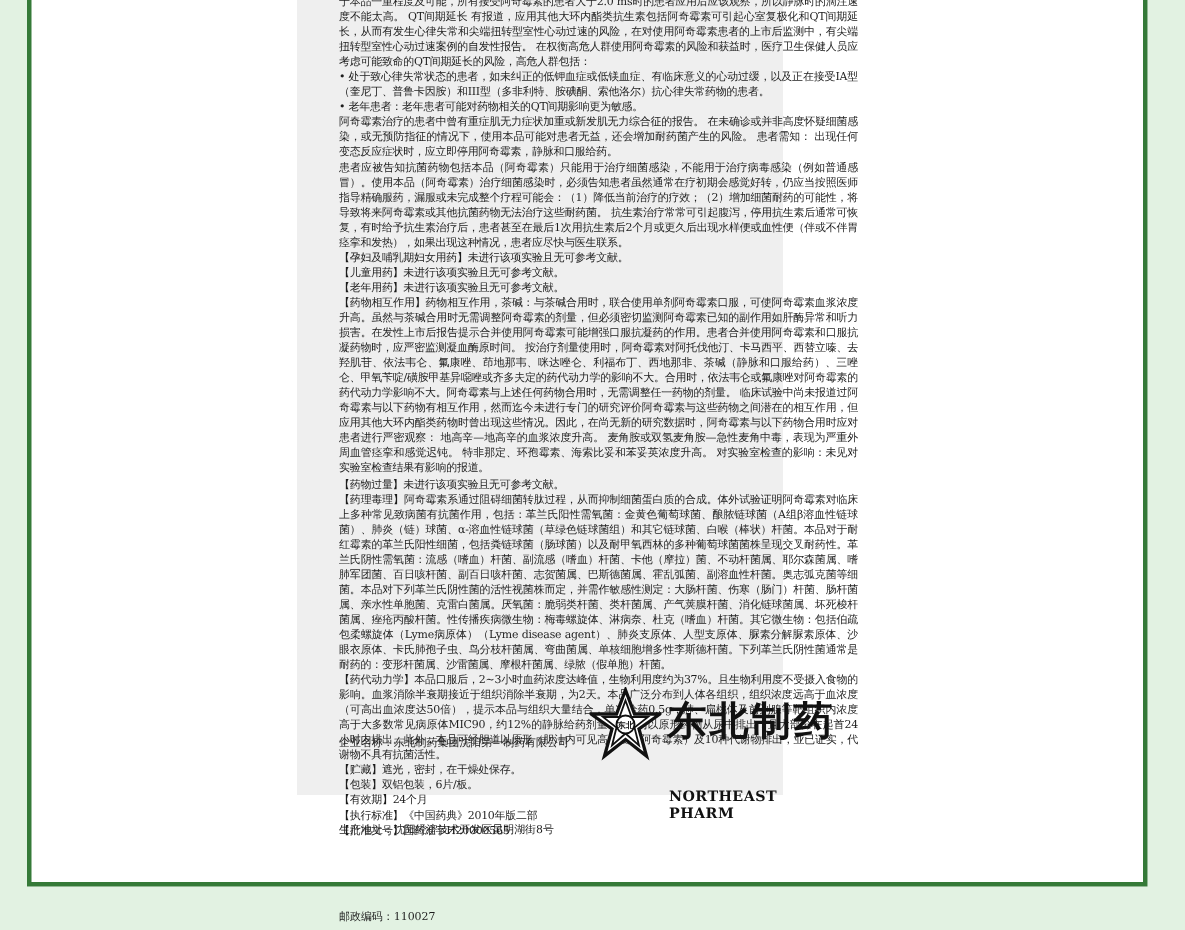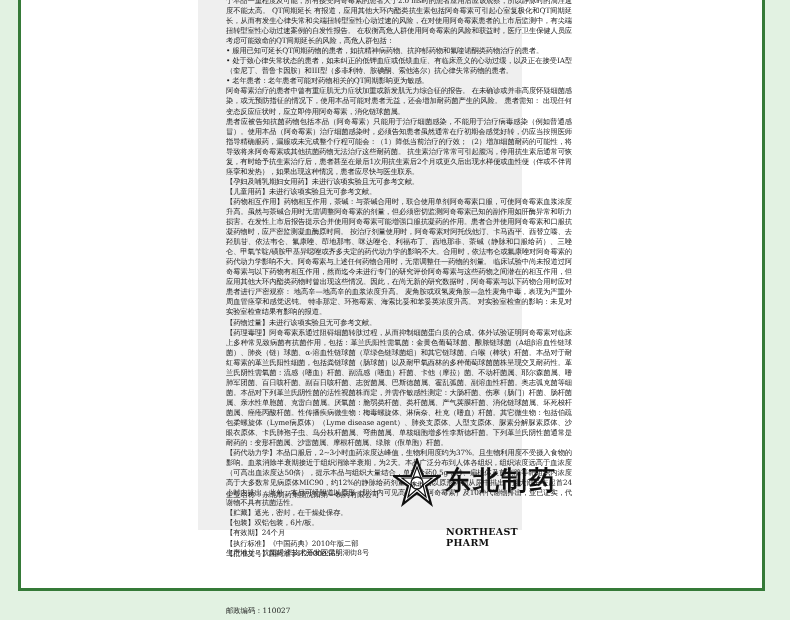--- a/index.html
+++ b/index.html
@@ -21,27 +21,27 @@
   .logo svg{position:absolute;left:0;top:0;}
 </style>
 </head>
 <body>
 
 <div class="card"></div>
 
 <div class="sheet">
   <div class="text" id="insert-text">
       <p><span>于本品一重程度及可能，所有接受阿奇霉素的患者大于2.0 ms时的患者应用后应该观察，所以静脉时的滴注速度不能太高。 QT间期延长 有报道，应用其他大环内酯类抗生素包括阿奇霉素可引起心室复极化和QT间期延长，从而有发生心律失常和尖端扭转型室性心动过速的风险，在对使用阿奇霉素患者的上市后监测中，有尖端扭转型室性心动过速案例的自发性报告。 在权衡高危人群使用阿奇霉素的风险和获益时，医疗卫生保健人员应考虑可能致命的QT间期延长的风险，高危人群包括：</span></p>
-      <p><span>• 服用已知可延长QT间期药物的患者，如抗精神病药物、抗抑郁药物和氟喹诺酮类药物治疗的患者。</span></p>
       <p><span>• 处于致心律失常状态的患者，如未纠正的低钾血症或低镁血症、有临床意义的心动过缓，以及正在接受IA型（奎尼丁、普鲁卡因胺）和III型（多非利特、胺碘酮、索他洛尔）抗心律失常药物的患者。</span></p>
       <p><span>• 老年患者：老年患者可能对药物相关的QT间期影响更为敏感。</span></p>
-      <p><span>阿奇霉素治疗的患者中曾有重症肌无力症状加重或新发肌无力综合征的报告。 在未确诊或并非高度怀疑细菌感染，或无预防指征的情况下，使用本品可能对患者无益，还会增加耐药菌产生的风险。 患者需知： 出现任何变态反应症状时，应立即停用阿奇霉素，消化链球菌属。</span></p>
+      <p><span>阿奇霉素治疗的患者中曾有重症肌无力症状加重或新发肌无力综合征的报告。 在未确诊或并非高度怀疑细菌感染，或无预防指征的情况下，使用本品可能对患者无益，还会增加耐药菌产生的风险。 患者需知： 出现任何变态反应症状时，应立即停用阿奇霉素，静脉和口服给药。</span></p>
       <p><span>患者应被告知抗菌药物包括本品（阿奇霉素）只能用于治疗细菌感染，不能用于治疗病毒感染（例如普通感冒）。使用本品（阿奇霉素）治疗细菌感染时，必须告知患者虽然通常在疗初期会感觉好转，仍应当按照医师指导精确服药，漏服或未完成整个疗程可能会：（1）降低当前治疗的疗效；（2）增加细菌耐药的可能性，将导致将来阿奇霉素或其他抗菌药物无法治疗这些耐药菌。 抗生素治疗常常可引起腹泻，停用抗生素后通常可恢复，有时给予抗生素治疗后，患者甚至在最后1次用抗生素后2个月或更久后出现水样便或血性便（伴或不伴胃痉挛和发热），如果出现这种情况，患者应尽快与医生联系。</span></p>
       <p><span class="h">【孕妇及哺乳期妇女用药】</span><span>未进行该项实验且无可参考文献。</span></p>
       <p><span class="h">【儿童用药】</span><span>未进行该项实验且无可参考文献。</span></p>
+      <p><span class="h">【老年用药】</span><span>未进行该项实验且无可参考文献。</span></p>
       <p><span class="h">【药物相互作用】</span><span>药物相互作用，茶碱：与茶碱合用时，联合使用单剂阿奇霉素口服，可使阿奇霉素血浆浓度升高。虽然与茶碱合用时无需调整阿奇霉素的剂量，但必须密切监测阿奇霉素已知的副作用如肝酶异常和听力损害。在发性上市后报告提示合并使用阿奇霉素可能增强口服抗凝药的作用。患者合并使用阿奇霉素和口服抗凝药物时，应严密监测凝血酶原时间。 按治疗剂量使用时，阿奇霉素对阿托伐他汀、卡马西平、西替立嗪、去羟肌苷、依法韦仑、氟康唑、茚地那韦、咪达唑仑、利福布丁、西地那非、茶碱（静脉和口服给药）、三唑仑、甲氧苄啶/磺胺甲基异噁唑或齐多夫定的药代动力学的影响不大。合用时，依法韦仑或氟康唑对阿奇霉素的药代动力学影响不大。阿奇霉素与上述任何药物合用时，无需调整任一药物的剂量。 临床试验中尚未报道过阿奇霉素与以下药物有相互作用，然而迄今未进行专门的研究评价阿奇霉素与这些药物之间潜在的相互作用，但应用其他大环内酯类药物时曾出现这些情况。因此，在尚无新的研究数据时，阿奇霉素与以下药物合用时应对患者进行严密观察： 地高辛—地高辛的血浆浓度升高。 麦角胺或双氢麦角胺—急性麦角中毒，表现为严重外周血管痉挛和感觉迟钝。 特非那定、环孢霉素、海索比妥和苯妥英浓度升高。 对实验室检查的影响：未见对实验室检查结果有影响的报道。</span></p>
       <p><span class="h">【药物过量】</span><span>未进行该项实验且无可参考文献。</span></p>
       <p><span class="h">【药理毒理】</span><span>阿奇霉素系通过阻碍细菌转肽过程，从而抑制细菌蛋白质的合成。体外试验证明阿奇霉素对临床上多种常见致病菌有抗菌作用，包括：革兰氏阳性需氧菌：金黄色葡萄球菌、酿脓链球菌（A组β溶血性链球菌）、肺炎（链）球菌、α-溶血性链球菌（草绿色链球菌组）和其它链球菌、白喉（棒状）杆菌。本品对于耐红霉素的革兰氏阳性细菌，包括粪链球菌（肠球菌）以及耐甲氧西林的多种葡萄球菌菌株呈现交叉耐药性。革兰氏阴性需氧菌：流感（嗜血）杆菌、副流感（嗜血）杆菌、卡他（摩拉）菌、不动杆菌属、耶尔森菌属、嗜肺军团菌、百日咳杆菌、副百日咳杆菌、志贺菌属、巴斯德菌属、霍乱弧菌、副溶血性杆菌。奥志弧克菌等细菌。本品对下列革兰氏阴性菌的活性视菌株而定，并需作敏感性测定：大肠杆菌、伤寒（肠门）杆菌、肠杆菌属、亲水性单胞菌、克雷白菌属。厌氧菌：脆弱类杆菌、类杆菌属、产气荚膜杆菌、消化链球菌属、坏死梭杆菌属、痤疮丙酸杆菌。性传播疾病微生物：梅毒螺旋体、淋病奈、杜克（嗜血）杆菌。其它微生物：包括伯疏包柔螺旋体（Lyme病原体）（Lyme disease agent）、肺炎支原体、人型支原体、脲素分解脲素原体、沙眼衣原体、卡氏肺孢子虫、鸟分枝杆菌属、弯曲菌属、单核细胞增多性李斯德杆菌。下列革兰氏阴性菌通常是耐药的：变形杆菌属、沙雷菌属、摩根杆菌属、绿脓（假单胞）杆菌。</span></p>
       <p><span class="h">【药代动力学】</span><span>本品口服后，2~3小时血药浓度达峰值，生物利用度约为37%。且生物利用度不受摄入食物的影响。血浆消除半衰期接近于组织消除半衰期，为2天。本品广泛分布到人体各组织，组织浓度远高于血浓度（可高出血浓度达50倍），提示本品与组织大量结合，单次给药0.5g，肺、扁桃体及前列腺等靶组织内浓度高于大多数常见病原体MIC90，约12%的静脉给药剂量在3天内以原形药物从尿中排出，且大部分在起首24小时内排出。此外，本品可经胆道以原形（胆汁内可见高浓度的阿奇霉素）及10种代谢物排出，业已证实，代谢物不具有抗菌活性。</span></p>
       <p><span class="h">【贮藏】</span><span>遮光，密封，在干燥处保存。</span></p>
       <p><span class="h">【包装】</span><span>双铝包装，6片/板。</span></p>
       <p><span class="h">【有效期】</span><span>24个月</span></p>
       <p><span class="h">【执行标准】</span><span>《中国药典》2010年版二部</span></p>
       <p><span class="h">【批准文号】</span><span>国药准字H20000565</span></p>
     </div>

